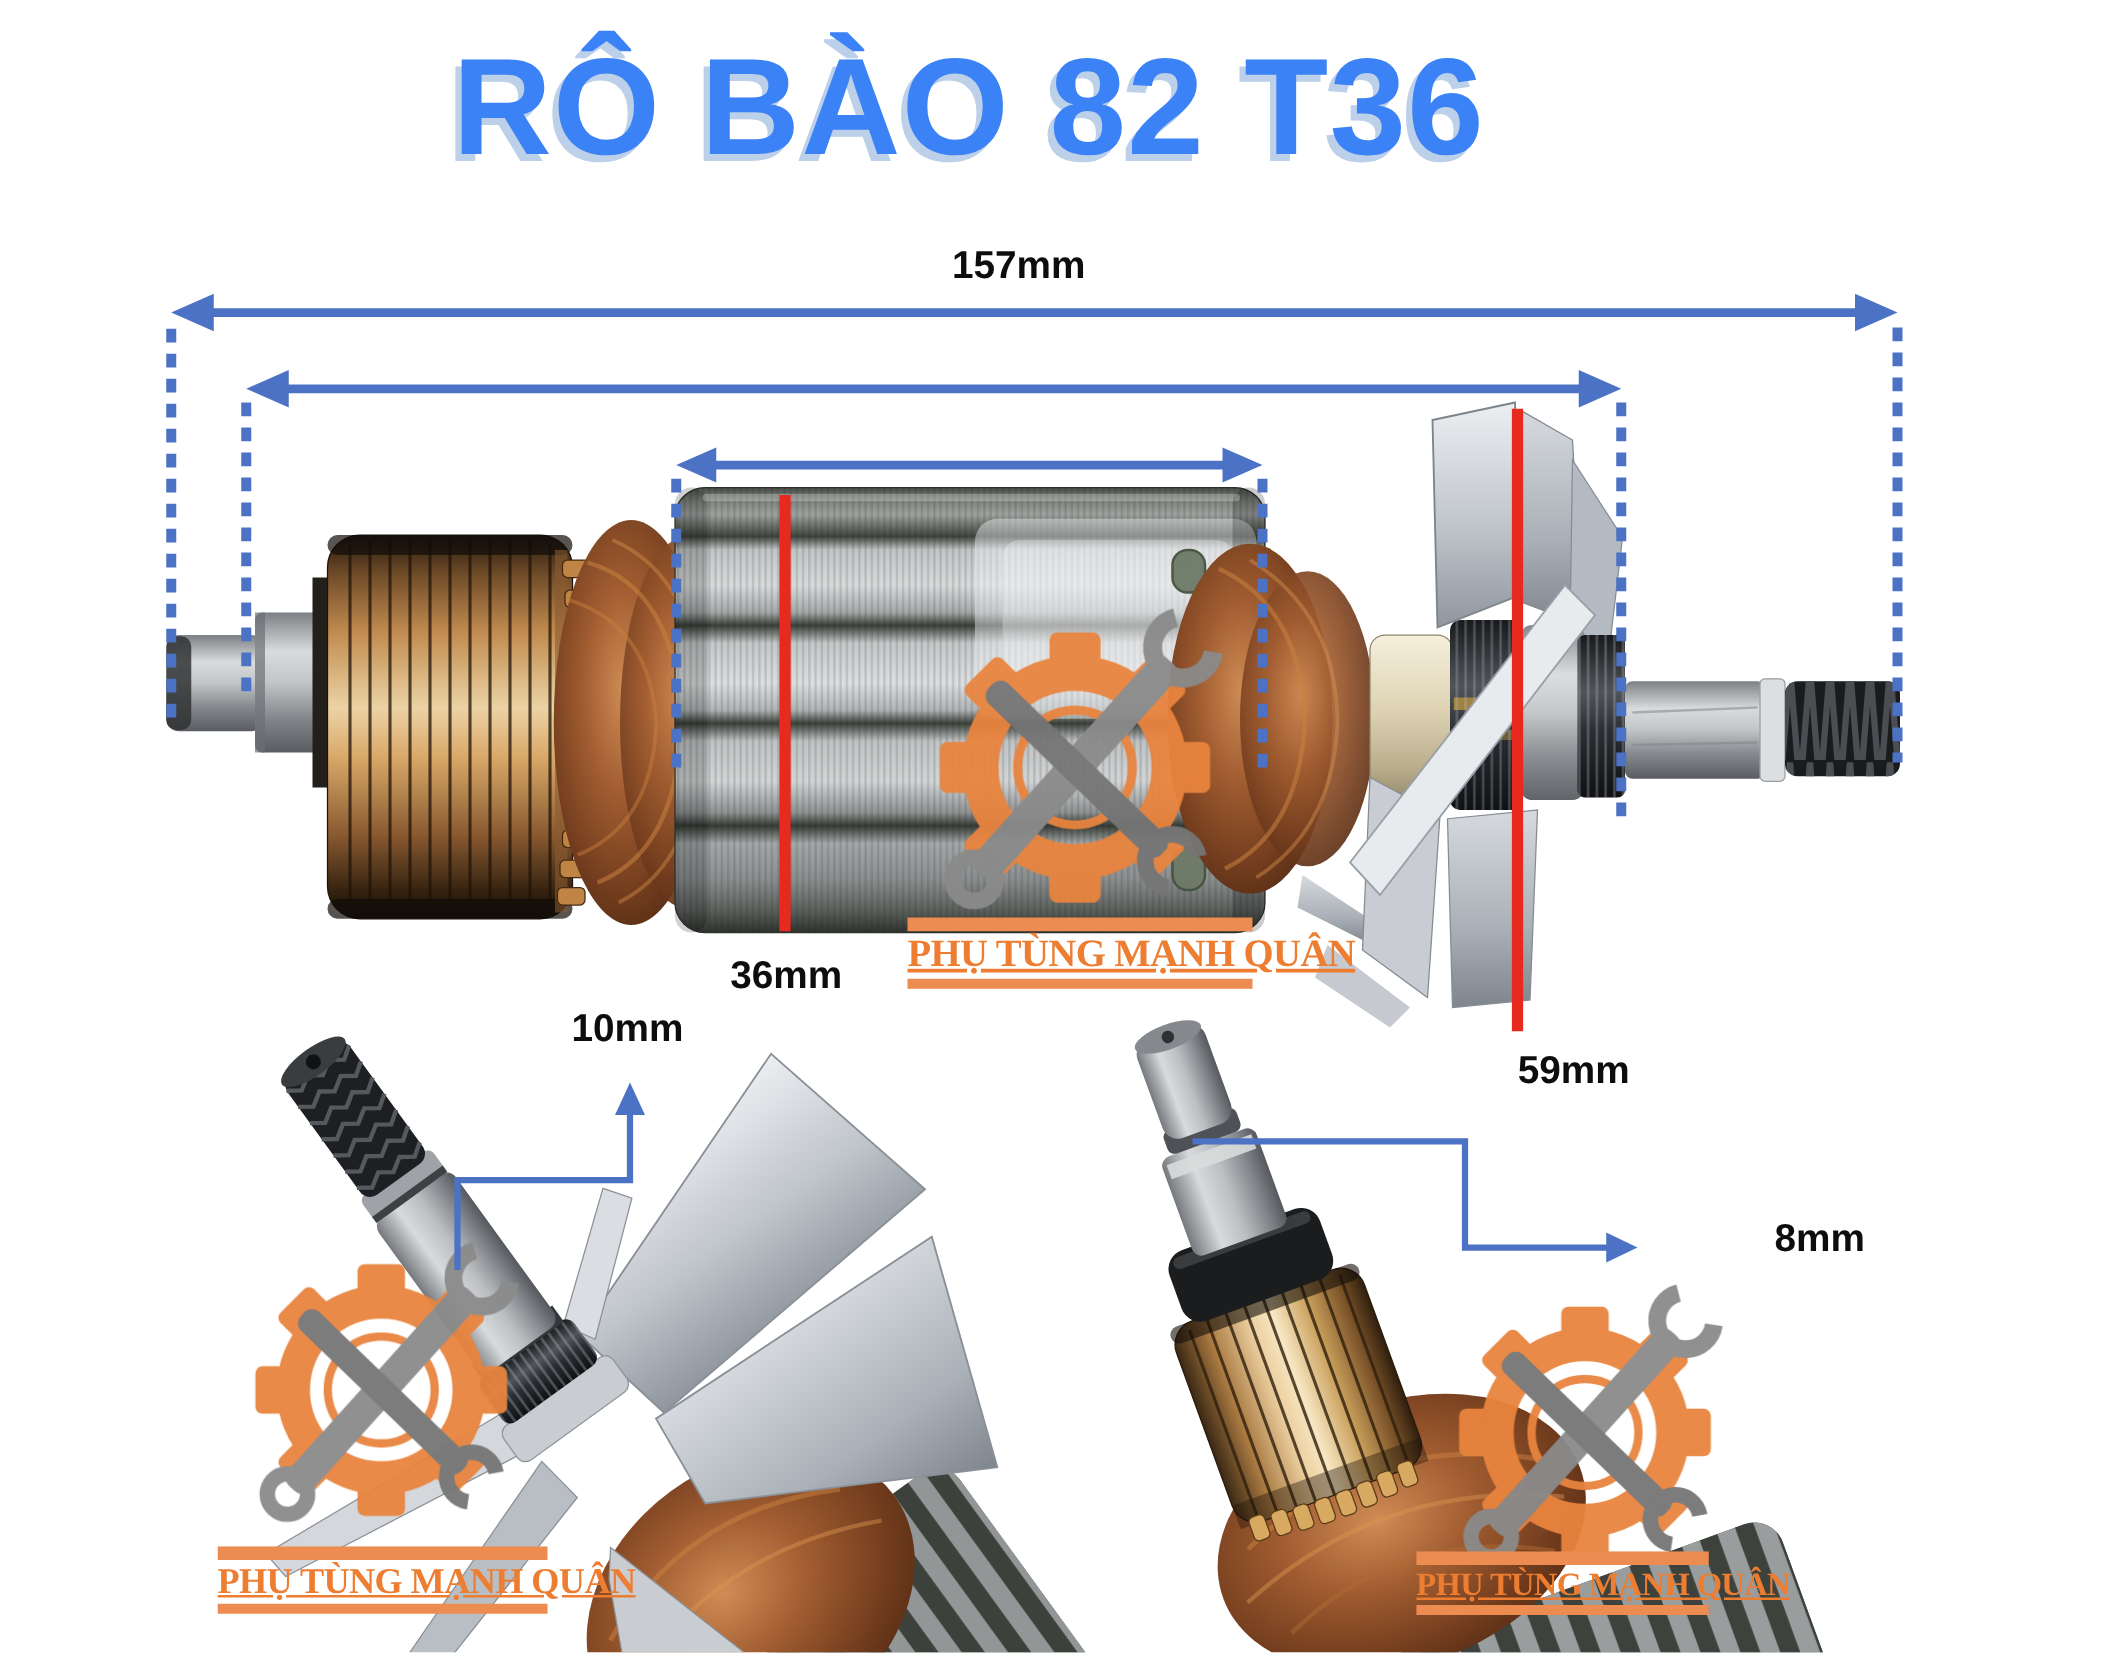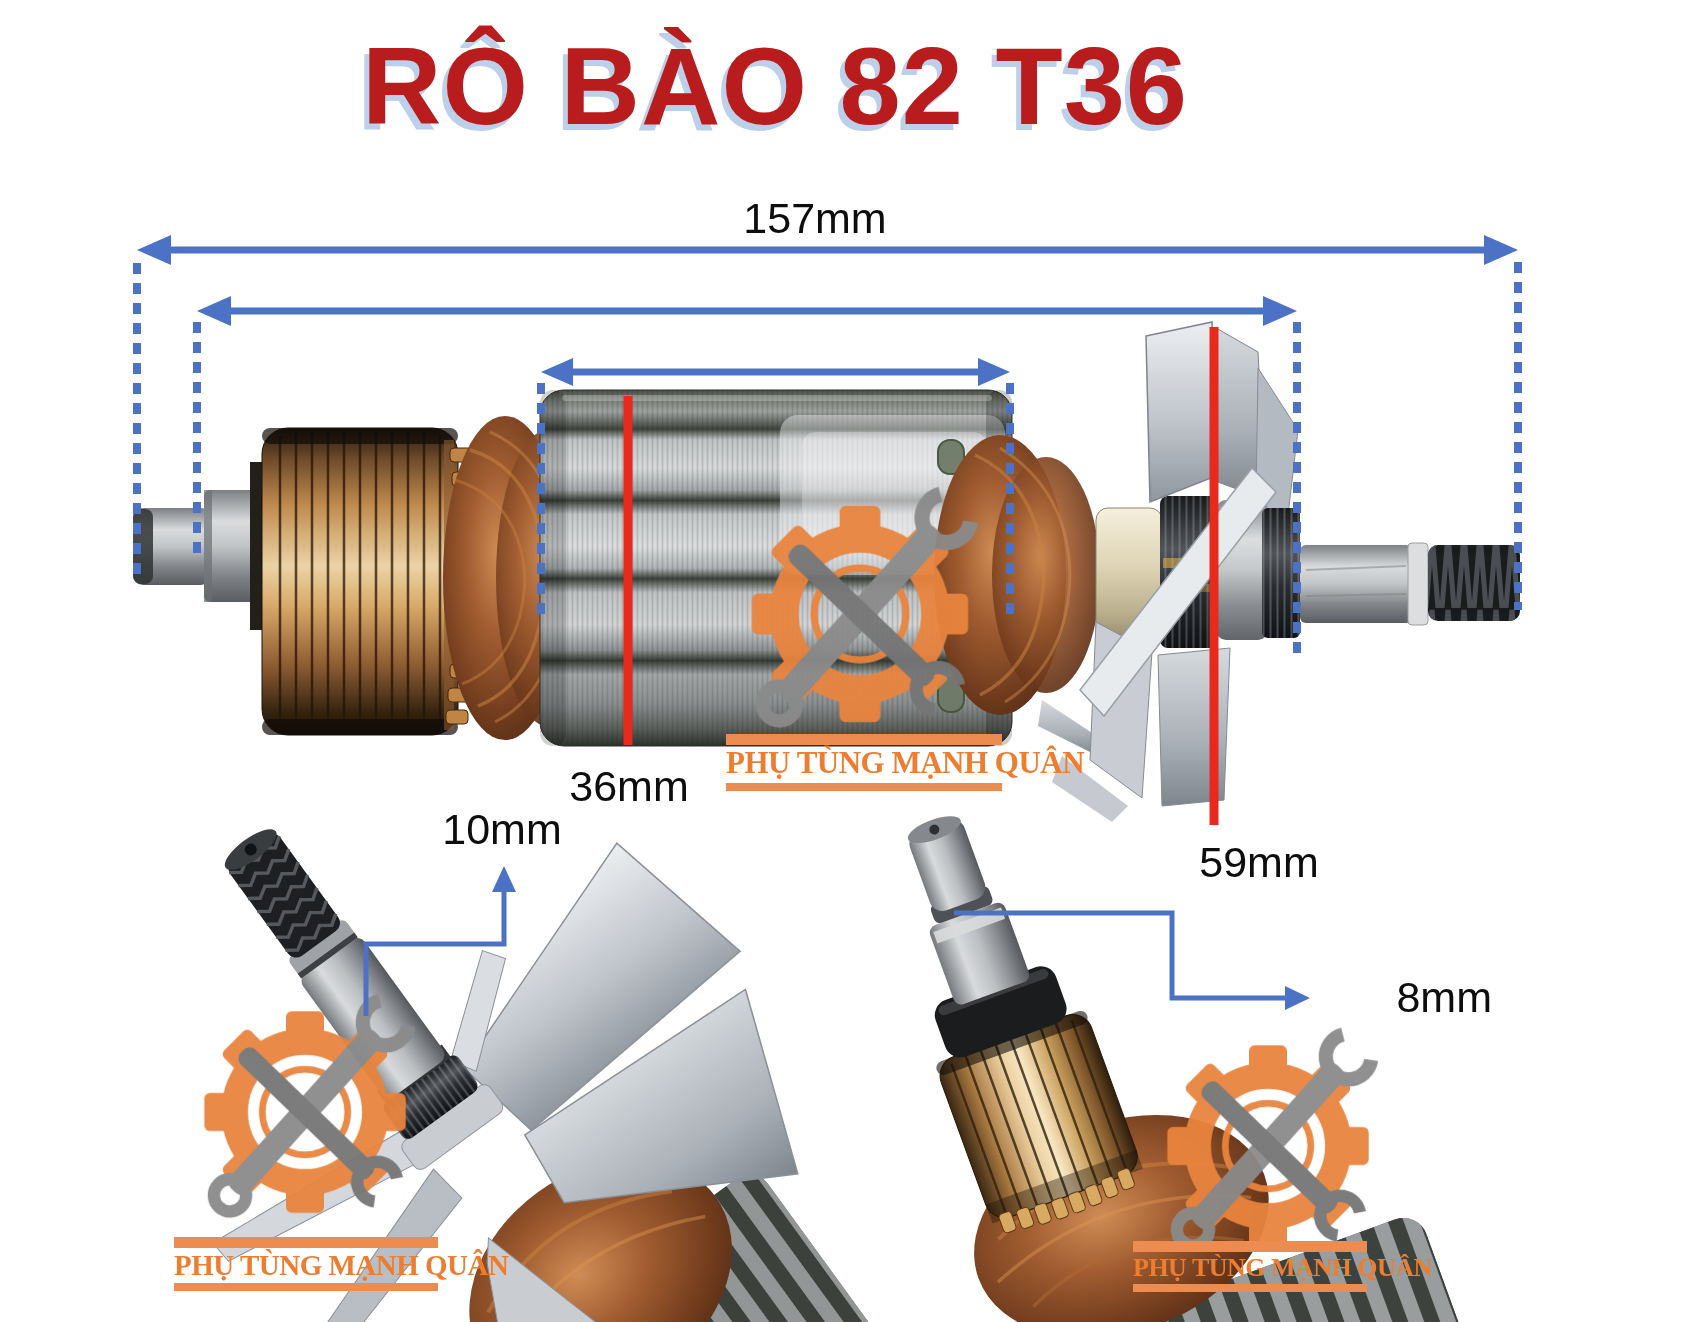--- a/index.html
+++ b/index.html
@@ -2,35 +2,35 @@
 <html><head>
 <meta charset="utf-8">
 <style>
   html,body{margin:0;padding:0;background:#ffffff;}
   .canvas{
     position:relative;width:1690px;height:1322px;overflow:hidden;background:#ffffff;
     font-family:"Liberation Sans", sans-serif;
   }
   .page-title{
     position:absolute;left:310px;top:22px;width:930px;text-align:center;
-    font-size:110px;font-weight:800;letter-spacing:1px;color:#b91c1c;
+    font-size:110px;font-weight:800;letter-spacing:1px;color:#3b82f6;
     text-shadow:-5px 6px 0 #BCD0EA;white-space:nowrap;
   }
   .dim{
-    position:absolute;font-size:43px;font-weight:400;color:#0d0d0d;
+    position:absolute;font-size:31px;font-weight:700;color:#0d0d0d;
     text-align:center;white-space:nowrap;
   }
   .dim-157{left:715px;top:194px;width:200px;}
   .dim-1225{left:690px;top:257px;width:220px;}
   .dim-496{left:699px;top:319px;width:200px;}
   .dim-36{left:529px;top:762px;width:200px;}
   .dim-59{left:1159px;top:838px;width:200px;}
   .dim-10{left:402px;top:805px;width:200px;}
   .dim-8{left:1322px;top:973px;width:170px;text-align:right;}
-  .wm{position:absolute;color:#ED7D31;font-family:"Liberation Serif", serif;font-weight:700;text-align:center;}
+  .wm{position:absolute;color:#ED7D31;font-family:"Liberation Serif", serif;font-weight:700;text-align:center;text-decoration:underline;}
   .wm .bar{background:#ED8C51;width:100%;}
   .wm .bar-top{height:11px;}
   .wm .bar-bottom{height:8px;margin-top:3px;}
   .wm .wm-text{white-space:nowrap;letter-spacing:-0.5px;line-height:1.05;margin-top:2px;}
   .wm-center{left:726px;top:734px;width:276px;font-size:31px;}
   .wm-bl{left:174px;top:1237px;width:264px;font-size:29px;}
   .wm-br{left:1133px;top:1241px;width:234px;font-size:26px;}
   svg.scene{position:absolute;left:0;top:0;}
 </style>
 </head>

